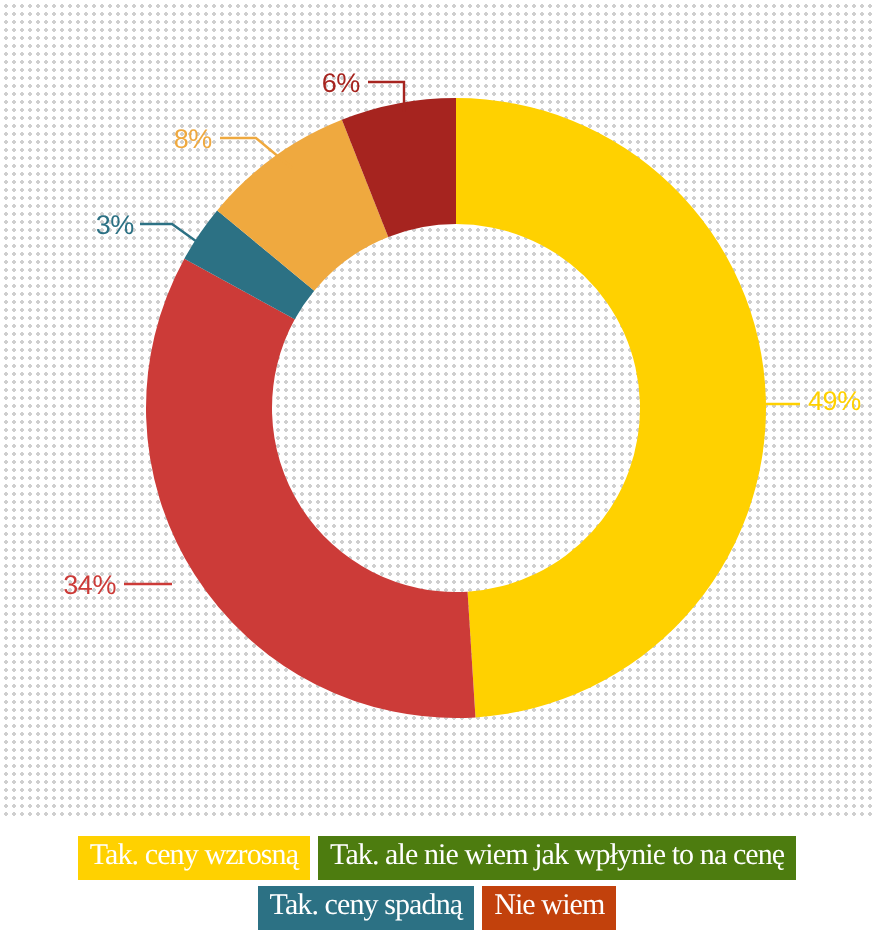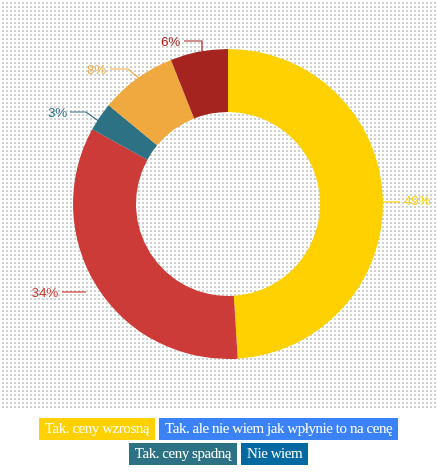--- a/index.html
+++ b/index.html
@@ -98,19 +98,19 @@
         <text x="67" y="117" fill="#2C7184" text-anchor="end" class="slice-label">3%</text>
         <text x="106" y="74" fill="#EFA93F" text-anchor="end" class="slice-label">8%</text>
         <text x="180" y="46" fill="#A6241F" text-anchor="end" class="slice-label">6%</text>
       </g>
   </svg>
 </div>
 
 <div id="legend">
   <div class="legend-row" id="legend-row-1">
       <div class="legend-chip" style="background: rgb(255, 209, 0);"><span>Tak. ceny wzrosną</span></div>
-      <div class="legend-chip" style="background: #3b82f6;"><span>Tak. ale nie wiem jak wpłynie to na cenę</span></div>
+      <div class="legend-chip" style="background: #4d7c0f;"><span>Tak. ale nie wiem jak wpłynie to na cenę</span></div>
     </div>
   <div class="legend-row" id="legend-row-2">
       <div class="legend-chip" style="background: rgb(44, 113, 132);"><span>Tak. ceny spadną</span></div>
-      <div class="legend-chip" style="background: #0369a1;"><span>Nie wiem</span></div>
+      <div class="legend-chip" style="background: #c2410c;"><span>Nie wiem</span></div>
     </div>
 </div>
 
 </body></html>

